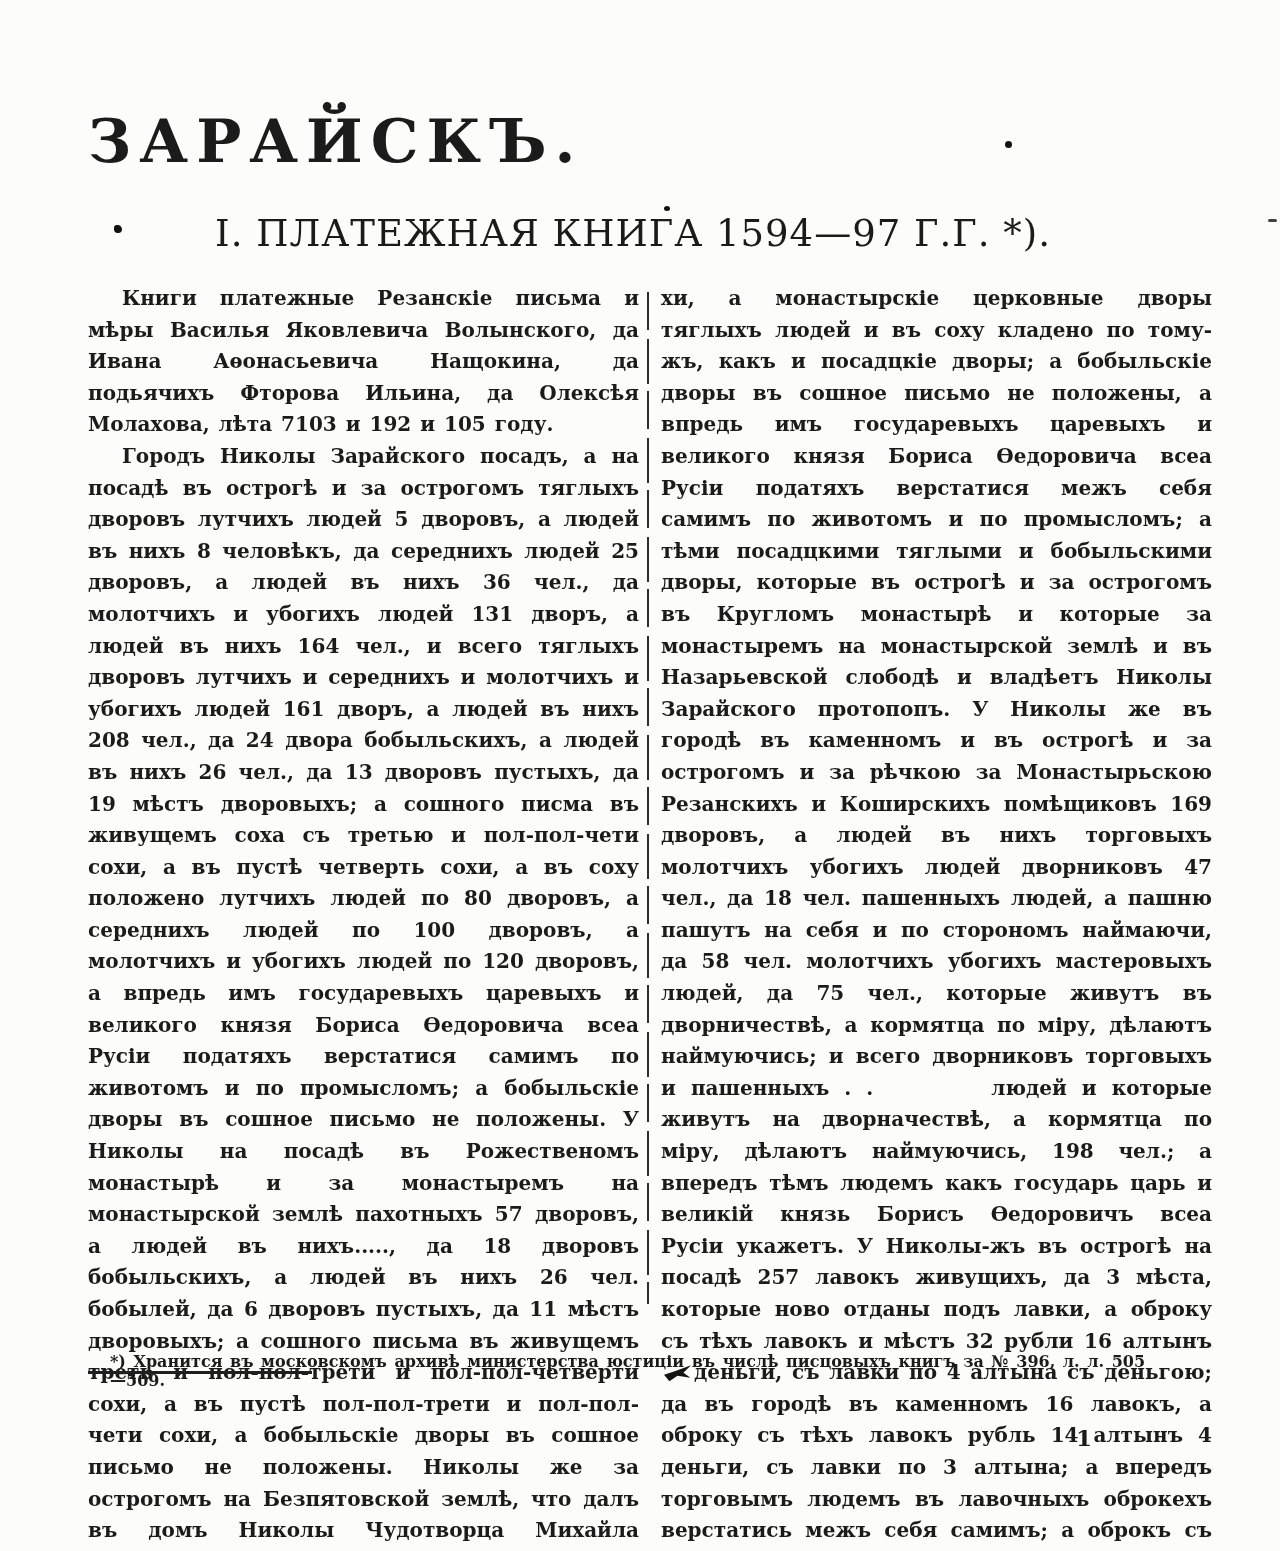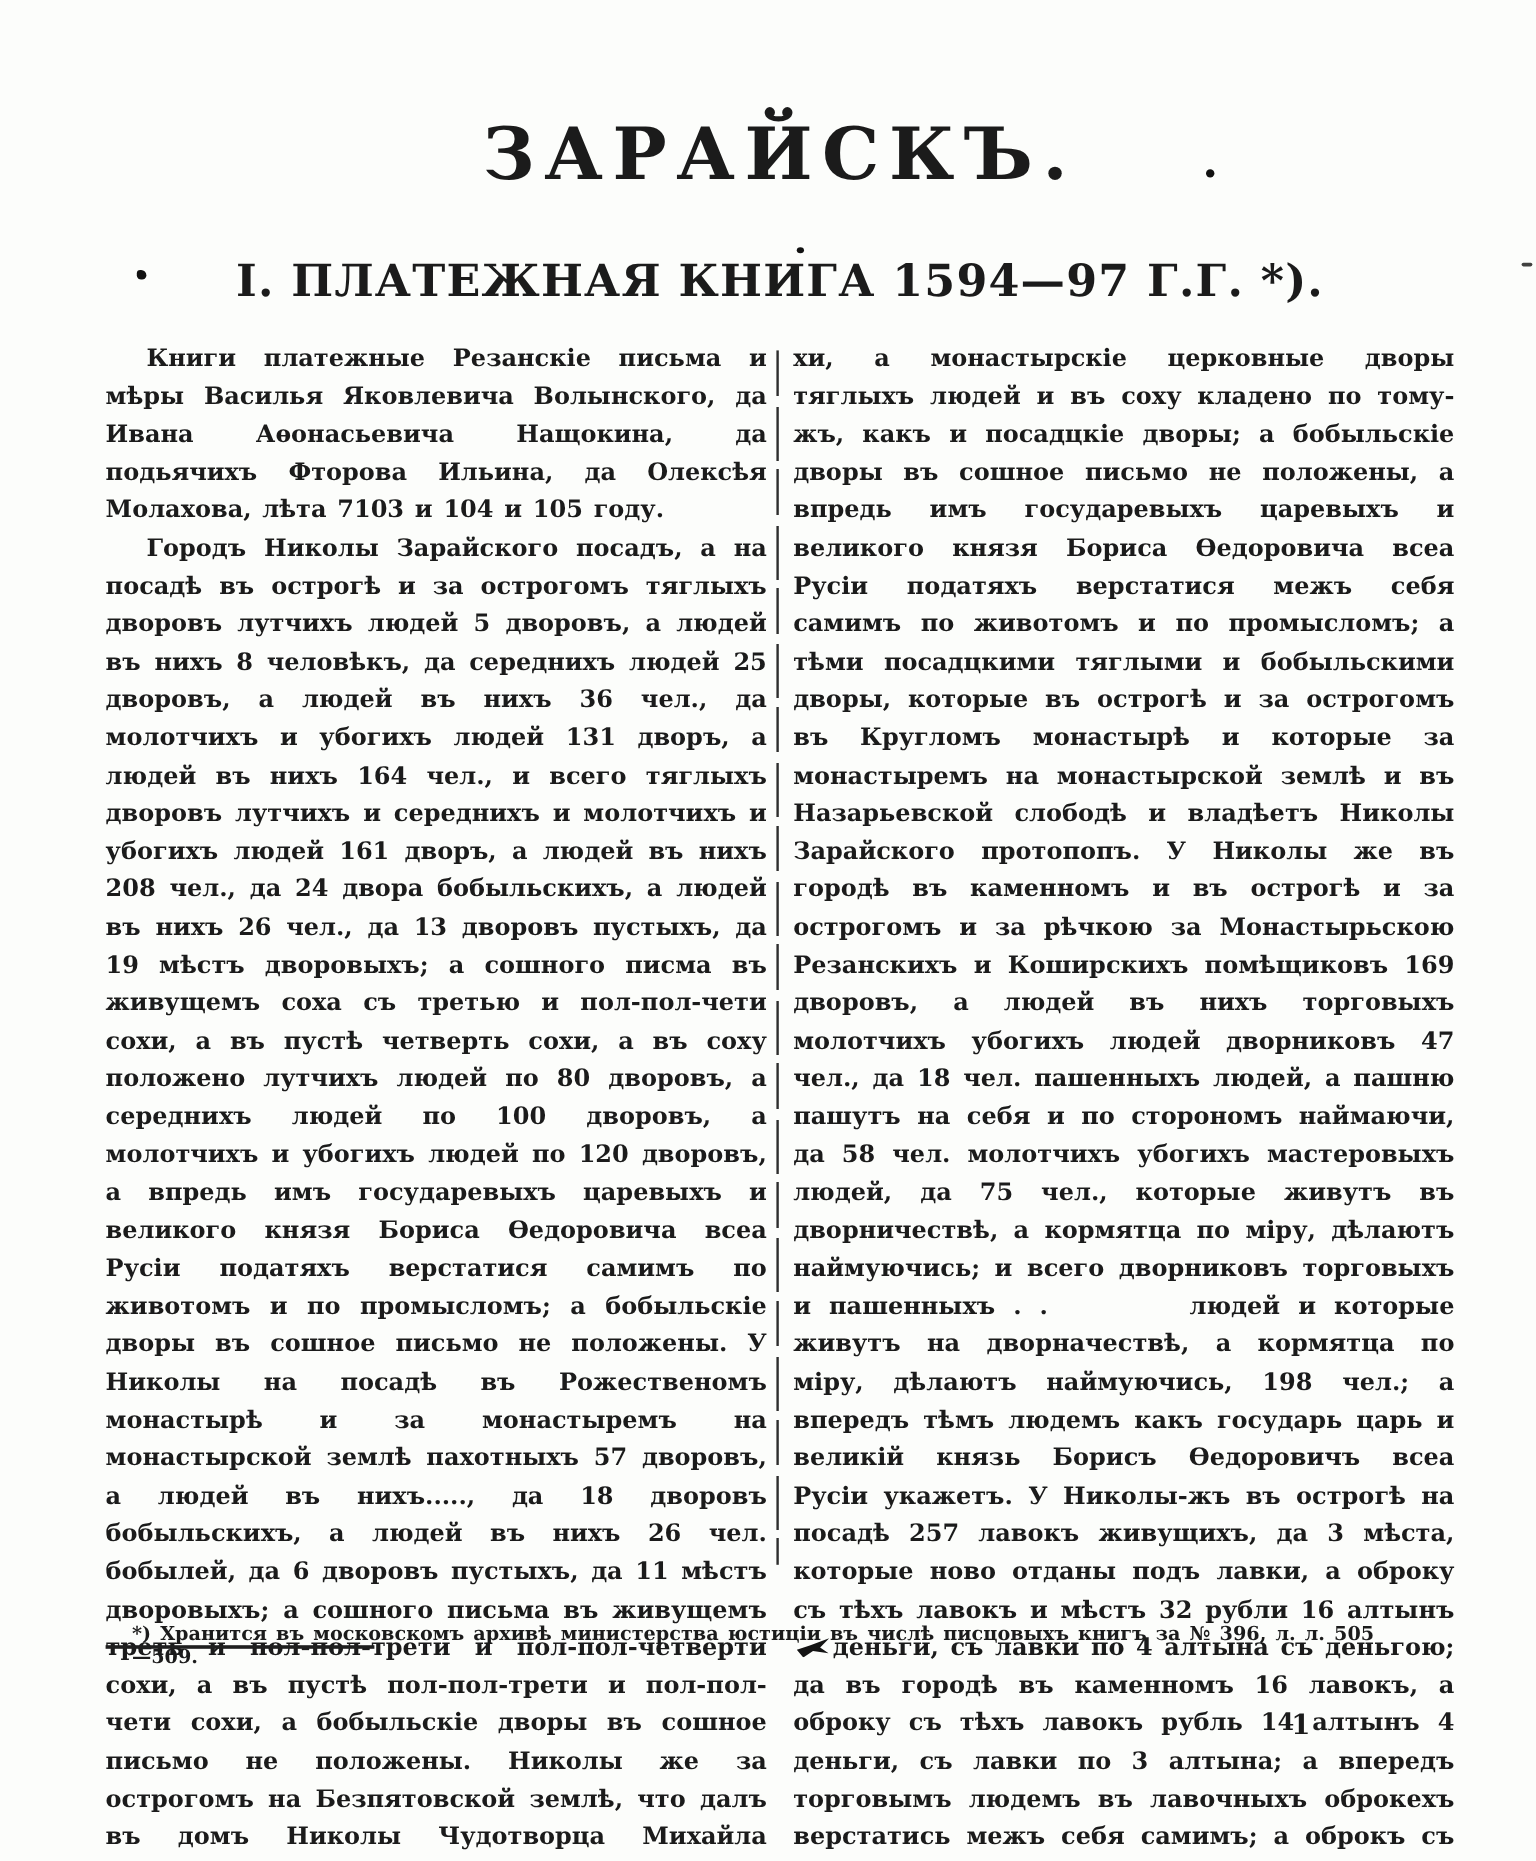--- a/index.html
+++ b/index.html
@@ -7,33 +7,32 @@
     position: relative;
     width: 1280px;
     height: 1551px;
     background: #fcfdfb;
     overflow: hidden;
     font-family: "DejaVu Serif", serif;
     color: #1b1b1b;
   }
   .title {
     position: absolute;
-    top: 94px; left: 88px; width: 1124px;
-    text-align: center;
+    top: 106px; left: 88px; width: 1124px;
     font-size: 60px;
     font-weight: bold;
     letter-spacing: 8px;
     white-space: nowrap;
   }
   .subtitle {
     position: absolute;
-    top: 212px; left: 88px; width: 1124px;
+    top: 212px; left: 71px; width: 1124px;
     text-align: center;
     font-size: 37px;
-    font-weight: bold;
+    font-weight: normal;
     letter-spacing: 1px;
     white-space: nowrap;
   }
   .columns {
     position: absolute;
     top: 283px; left: 88px;
     width: 1124px;
     display: flex;
     gap: 22px;
   }
@@ -109,21 +108,21 @@
   <div class="speck speck-a"></div>
   <div class="speck speck-b"></div>
   <div class="speck speck-c"></div>
   <div class="speck speck-d"></div>
 
   <div class="column-rule"></div>
 
   <div class="columns">
 
     <div class="col">
-      <p><span>Книги платежные Резанскіе письма и мѣры Василья Яковлевича Волынского, да Ивана Аѳонасьевича Нащокина, да подьячихъ Фторова Ильина, да Олексѣя Молахова, лѣта 7103 и 104 и 105 году.</span></p>
+      <p><span>Книги платежные Резанскіе письма и мѣры Василья Яковлевича Волынского, да Ивана Аѳонасьевича Нащокина, да подьячихъ Фторова Ильина, да Олексѣя Молахова, лѣта 7103 и 192 и 105 году.</span></p>
       <p><span>Городъ Николы Зарайского посадъ, а на посадѣ въ острогѣ и за острогомъ тяглыхъ дворовъ лутчихъ людей 5 дворовъ, а людей въ нихъ 8 человѣкъ, да середнихъ людей 25 дворовъ, а людей въ нихъ 36 чел., да молотчихъ и убогихъ людей 131 дворъ, а людей въ нихъ 164 чел., и всего тяглыхъ дворовъ лутчихъ и середнихъ и молотчихъ и убогихъ людей 161 дворъ, а людей въ нихъ 208 чел., да 24 двора бобыльскихъ, а людей въ нихъ 26 чел., да 13 дворовъ пустыхъ, да 19 мѣстъ дворовыхъ; а сошного писма въ живущемъ соха съ третью и пол-пол-чети сохи, а въ пустѣ четверть сохи, а въ соху положено лутчихъ людей по 80 дворовъ, а середнихъ людей по 100 дворовъ, а молотчихъ и убогихъ людей по 120 дворовъ, а впредь имъ государевыхъ царевыхъ и великого князя Бориса Ѳедоровича всеа Русіи податяхъ верстатися самимъ по животомъ и по промысломъ; а бобыльскіе дворы въ сошное письмо не положены. У Николы на посадѣ въ Рожественомъ монастырѣ и за монастыремъ на монастырской землѣ пахотныхъ 57 дворовъ, а людей въ нихъ....., да 18 дворовъ бобыльскихъ, а людей въ нихъ 26 чел. бобылей, да 6 дворовъ пустыхъ, да 11 мѣстъ дворовыхъ; а сошного письма въ живущемъ треть и пол-пол-трети и пол-пол-четверти сохи, а въ пустѣ пол-пол-трети и пол-пол-чети сохи, а бобыльскіе дворы въ сошное письмо не положены. Николы же за острогомъ на Безпятовской землѣ, что далъ въ домъ Николы Чудотворца Михайла Назарьевъ с. </span><span class="spaced-word">Глѣбовъ</span><span> вотчину свою слободка Назарьевское, а дворовъ тяглыхъ людей 10 дворовъ, да 2 двора бобыльскихъ, а людей въ нихъ тожъ; а сошного письма въ живущемъ пол-пол-трети со-</span></p>
     </div>
 
     <div class="col">
       <p class="no-indent"><span>хи, а монастырскіе церковные дворы тяглыхъ людей и въ соху кладено по тому-жъ, какъ и посадцкіе дворы; а бобыльскіе дворы въ сошное письмо не положены, а впредь имъ государевыхъ царевыхъ и великого князя Бориса Ѳедоровича всеа Русіи податяхъ верстатися межъ себя самимъ по животомъ и по промысломъ; а тѣми посадцкими тяглыми и бобыльскими дворы, которые въ острогѣ и за острогомъ въ Кругломъ монастырѣ и которые за монастыремъ на монастырской землѣ и въ Назарьевской слободѣ и владѣетъ Николы Зарайского протопопъ. У Николы же въ городѣ въ каменномъ и въ острогѣ и за острогомъ и за рѣчкою за Монастырьскою Резанскихъ и Коширскихъ помѣщиковъ 169 дворовъ, а людей въ нихъ торговыхъ молотчихъ убогихъ людей дворниковъ 47 чел., да 18 чел. пашенныхъ людей, а пашню пашутъ на себя и по сторономъ наймаючи, да 58 чел. молотчихъ убогихъ мастеровыхъ людей, да 75 чел., которые живутъ въ дворничествѣ, а кормятца по міру, дѣлаютъ наймуючись; и всего дворниковъ торговыхъ и пашенныхъ . .</span><span class="elision-gap"></span><span>людей и которые живутъ на дворначествѣ, а кормятца по міру, дѣлаютъ наймуючись, 198 чел.; а впередъ тѣмъ людемъ какъ государь царь и великій князь Борисъ Ѳедоровичъ всеа Русіи укажетъ. У Николы-жъ въ острогѣ на посадѣ 257 лавокъ живущихъ, да 3 мѣста, которые ново отданы подъ лавки, а оброку съ тѣхъ лавокъ и мѣстъ 32 рубли 16 алтынъ</span><span class="ink-blot"></span><span>деньги, съ лавки по 4 алтына съ деньгою; да въ городѣ въ каменномъ 16 лавокъ, а оброку съ тѣхъ лавокъ рубль 14 алтынъ 4 деньги, съ лавки по 3 алтына; а впередъ торговымъ людемъ въ лавочныхъ оброкехъ верстатись межъ себя самимъ; а оброкъ съ тѣхъ со всѣхъ лавокъ сбираютъ на протопопа съ братьею; да въ острогѣ же 67 лавокъ пустыхъ, да 4 мѣста лавочныхъ порозжіе, а оброку впустѣ 8 рублевъ 29 алтынъ съ деньгою; да на посадѣ-жъ 53 скамьи, а торгуютъ на нихъ хлѣбомъ, колачи и всякимъ мелочнымъ товаромъ,</span></p>
     </div>
 
   </div>
 
   <div class="footnote-rule"></div>

